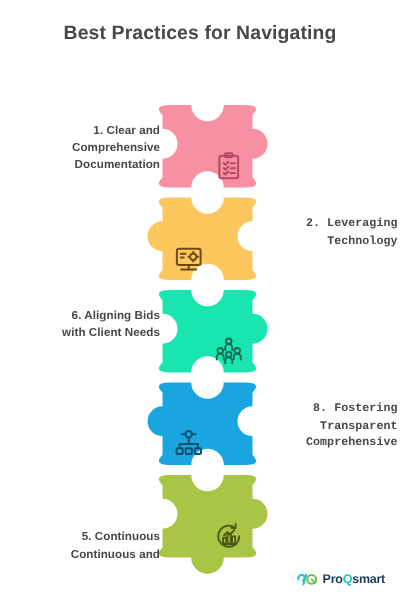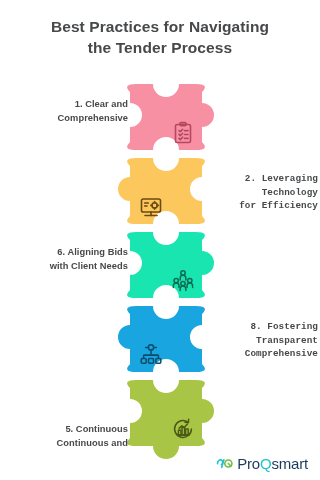--- a/index.html
+++ b/index.html
@@ -42,33 +42,32 @@
   .label.left{left:2px;text-align:right;}
   .label.right{left:192px;text-align:right;font-family:Liberation Mono, monospace;}
 
   
   .logo{
     position:absolute;right:12px;bottom:10px;
     display:flex;align-items:center;gap:4px;
   }
   .logo .mark{width:17px;height:13px;display:block;}
   .logo .wordmark{
-    font-size:15px;font-weight:normal;letter-spacing:-.2px;
+    font-size:10px;font-weight:bold;letter-spacing:-.2px;
     color:#1C3B5A;line-height:13px;white-space:nowrap;
   }
   .logo .wordmark .q{color:#22C3C9;}
 </style>
 </head>
 <body style="background: rgb(255, 255, 255);">
 
 <div class="canvas">
 
   <div class="title" style="color: rgb(70, 72, 74);">
     <span>Best Practices for Navigating</span>
-    <span class="l2">the Tender Process</span>
   </div>
 
   <div class="chain">
 
     <div class="piece" id="p1" style="top:0px;">
       <div class="svgwrap">
         <svg viewBox="0 0 132 96" xmlns="http://www.w3.org/2000/svg">
           <path id="p1path" fill="#F890A4" d="
             M 30 18
             Q 22 10 36 10
@@ -249,25 +248,25 @@
           <rect x="14.6" y="12.1" width="2.6" height="5.7" stroke="#4A5A14"></rect>
           <path d="M6.4 18.2 H18" stroke="#4A5A14"></path>
           <path d="M8.2 11.4 l2.6 -2.6 2.4 1.6 3.2 -3.4" stroke="#4A5A14"></path>
         </svg>
       </div>
     </div>
 
     <div class="label left" style="top: 14px; color: rgb(70, 72, 74);">
       <div>1. Clear and</div>
       <div>Comprehensive</div>
+      <div>Documentation</div>
     </div>
 
     <div class="label right" style="top: 88px; color: rgb(70, 72, 74);">
       <div>2. Leveraging Technology</div>
-      <div>for Efficiency</div>
     </div>
 
     <div class="label left" style="top: 162px; color: rgb(70, 72, 74);">
       <div>6. Aligning Bids</div>
       <div>with Client Needs</div>
     </div>
 
     <div class="label right" style="top: 236px; color: rgb(70, 72, 74);">
       <div>8. Fostering Transparent</div>
       <div>Comprehensive</div>

